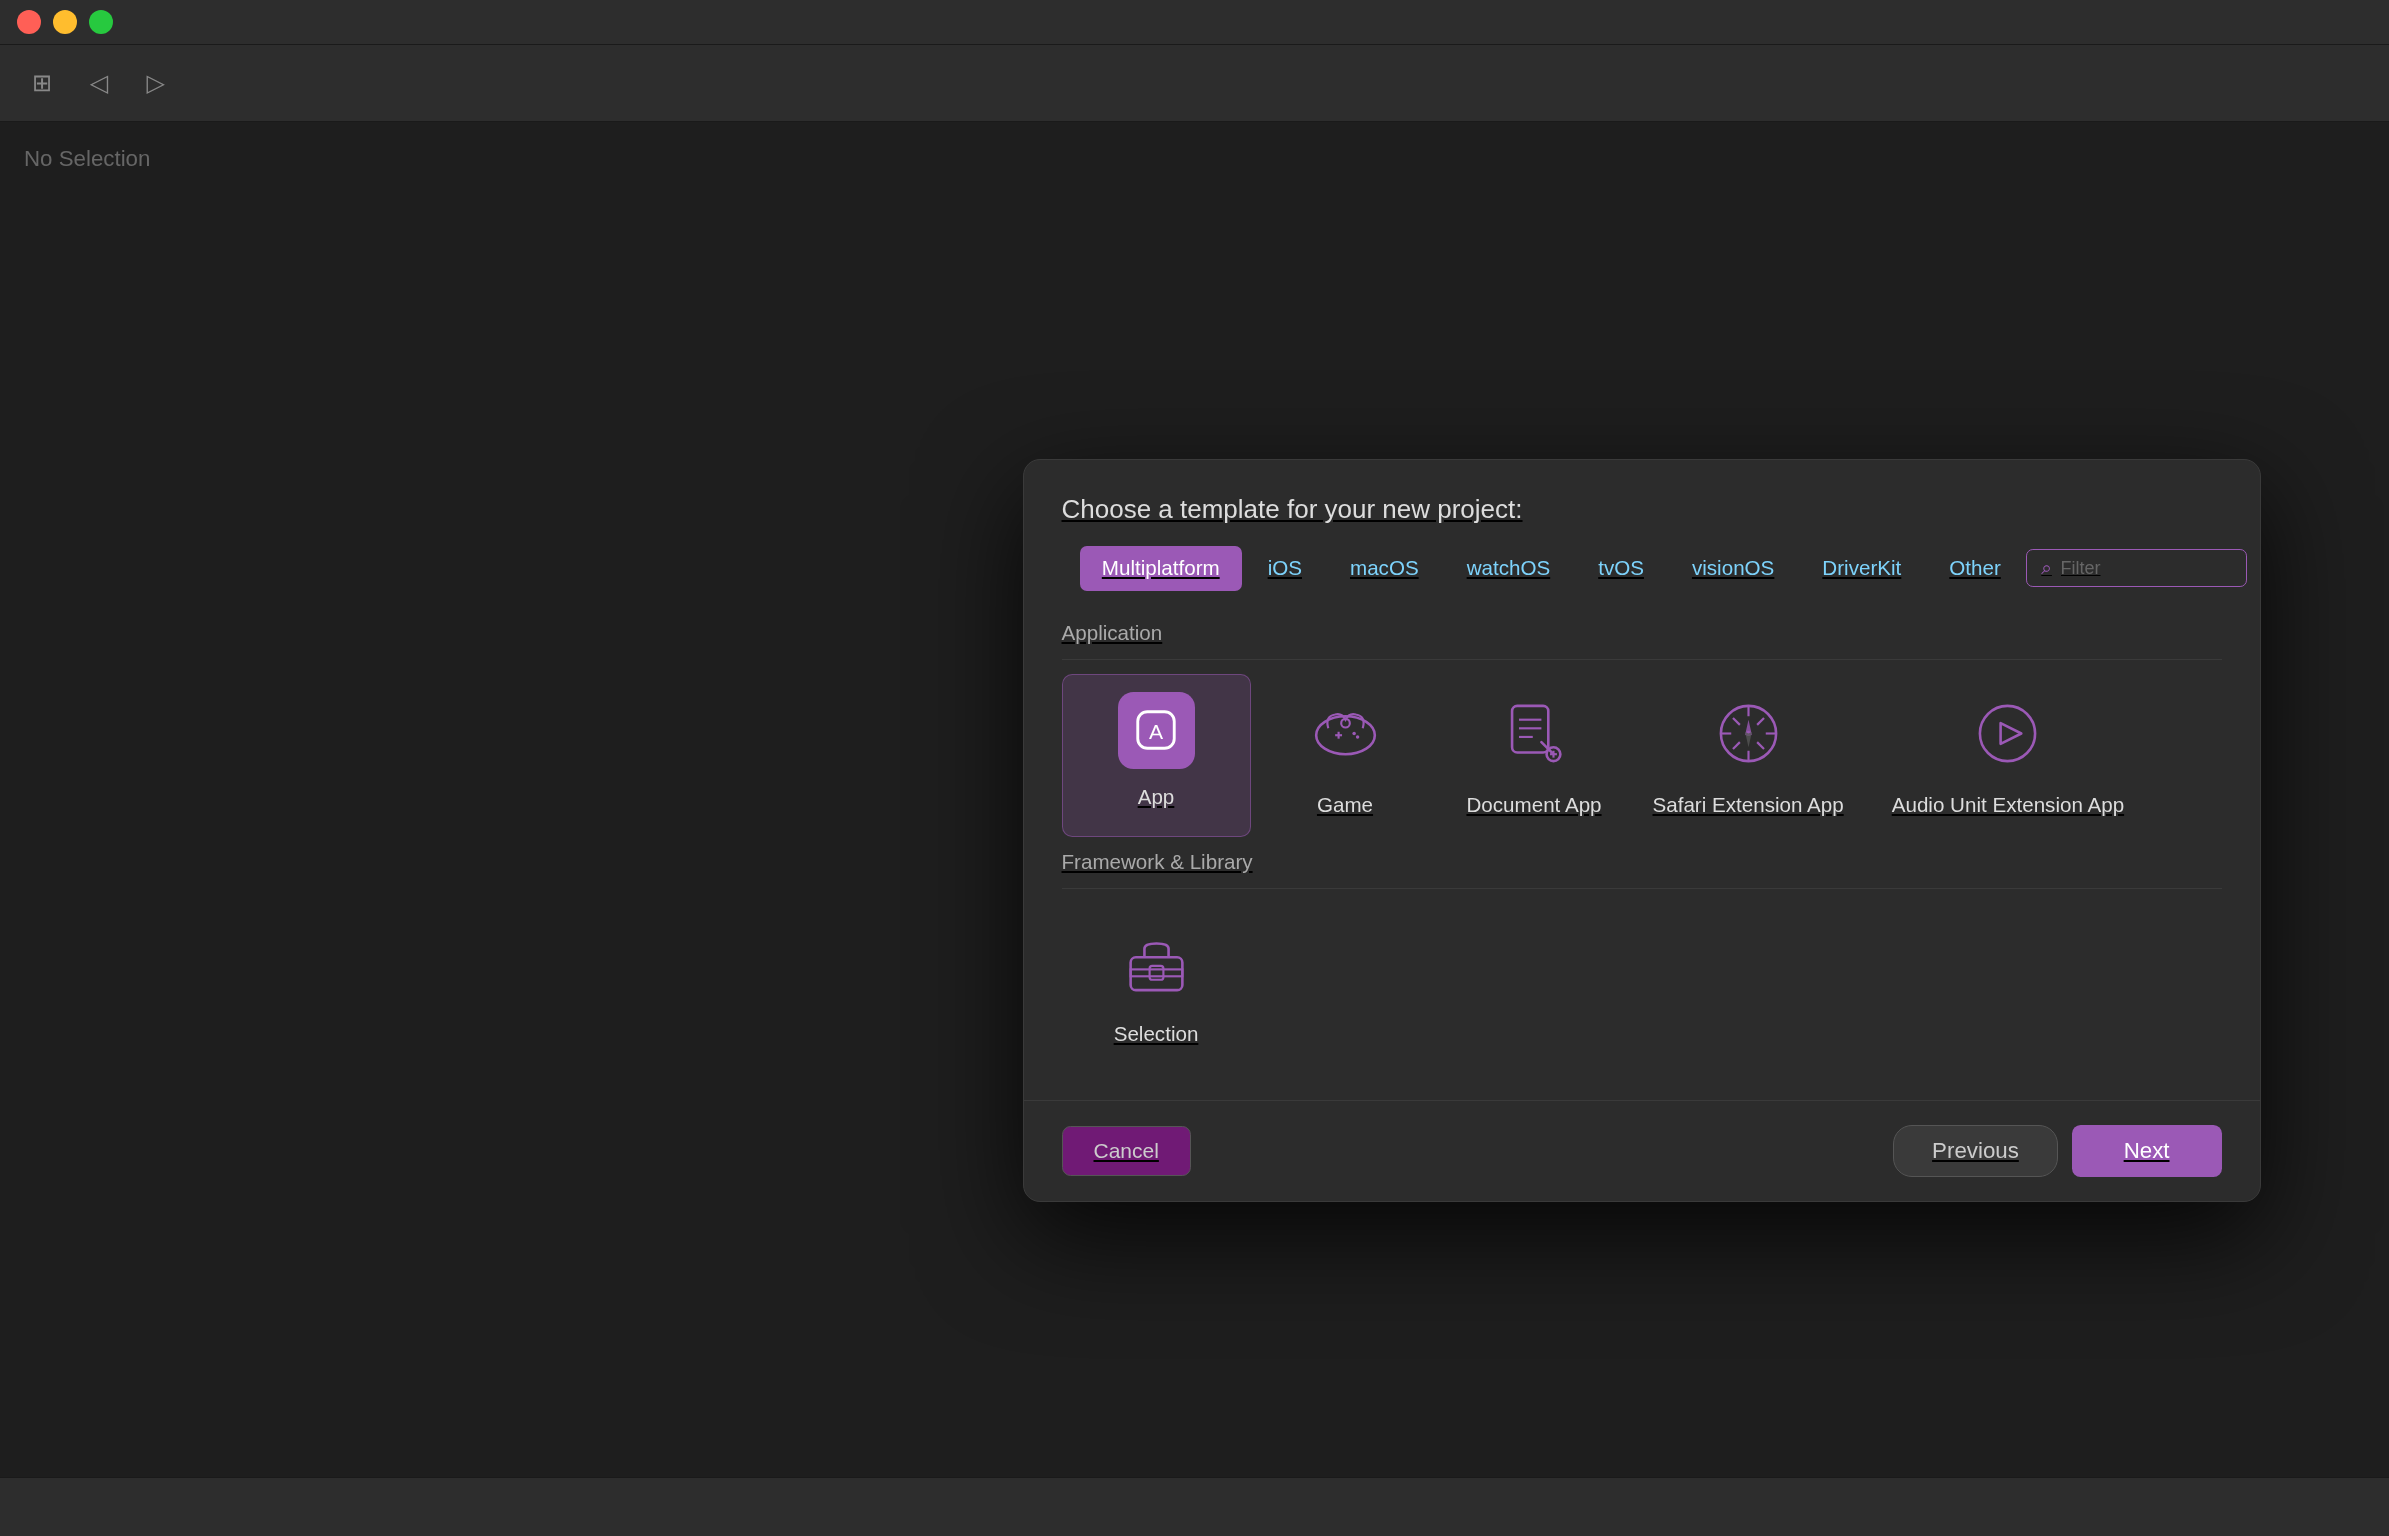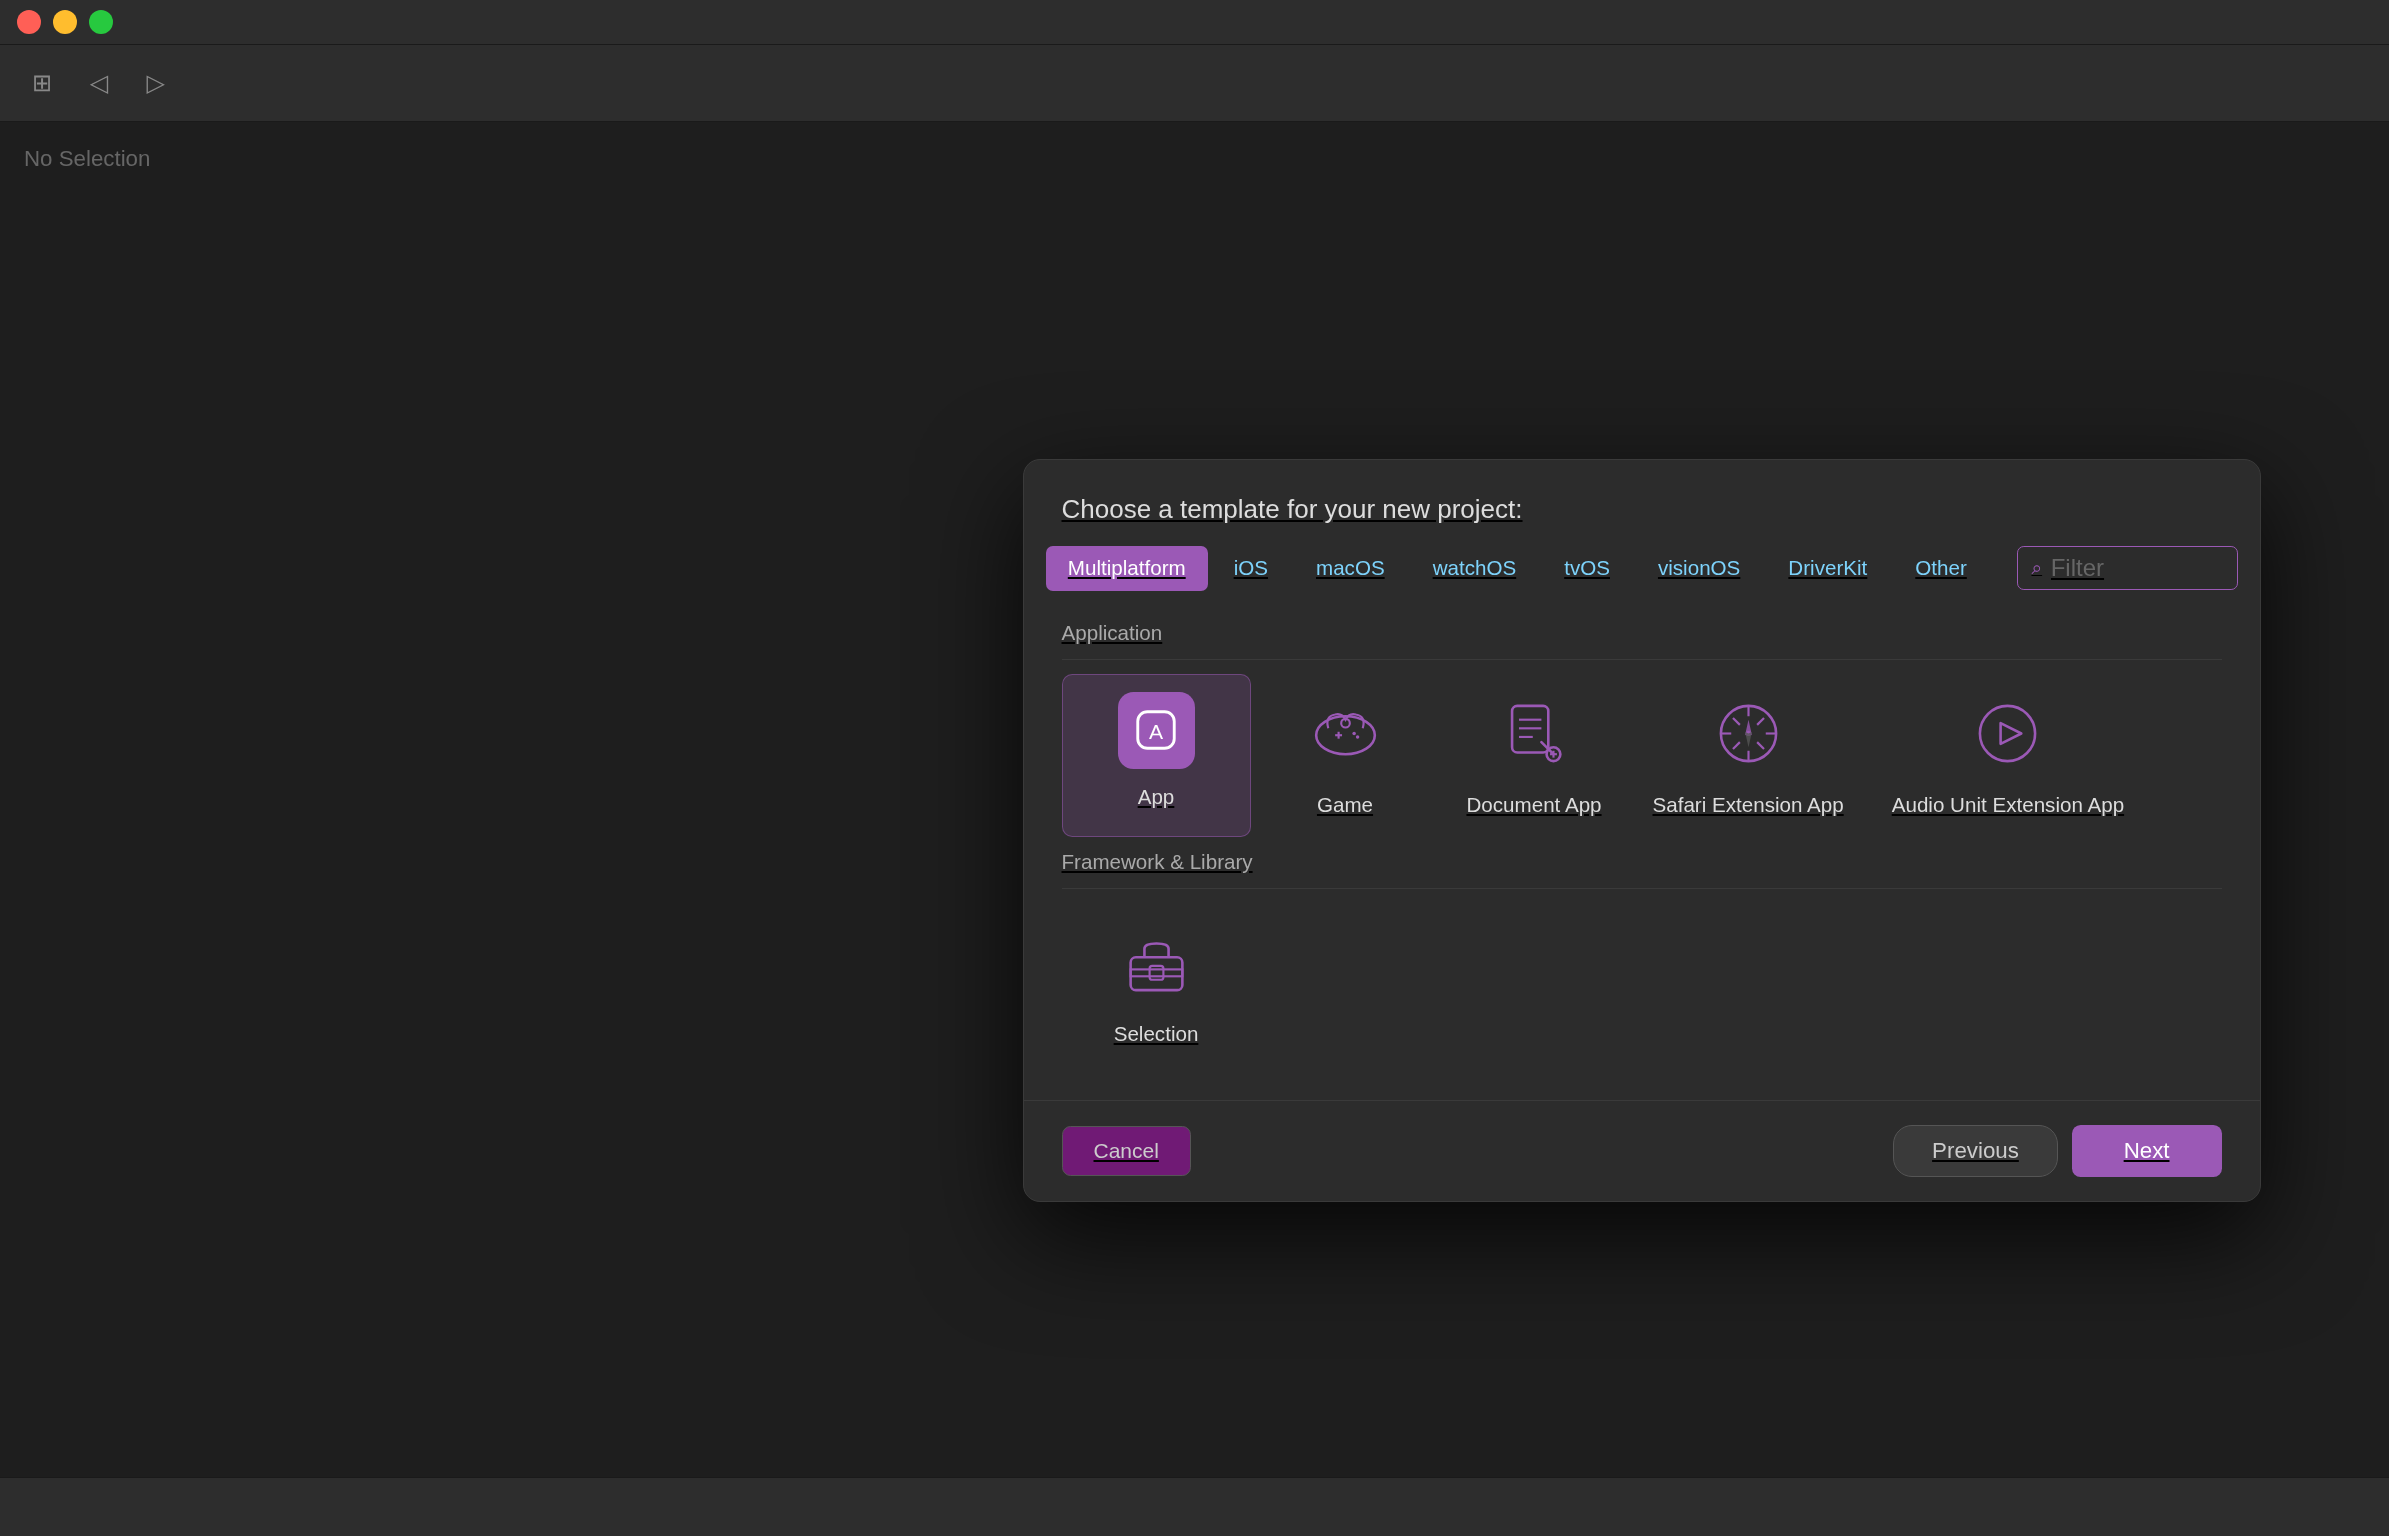--- a/index.html
+++ b/index.html
@@ -134,21 +134,21 @@
       font-size: 26px;
       color: #ddd;
       padding: 34px 38px 20.6px;
       font-weight: 400;
     }
 
     
     .tab-bar {
       display: flex;
       align-items: center;
-      padding: 0 22px;
+      padding: 0 56px;
       gap: 3.4px;
       margin-bottom: 0;
     }
 
     .tab {
       padding: 10.3px 22.3px;
       font-size: 20.6px;
       color: #7dd3fc;
       cursor: pointer;
       border-radius: 6.9px;
@@ -181,21 +181,21 @@
     .filter-icon {
       color: #9b59b6;
       font-size: 19px;
     }
 
     .filter-input {
       background: transparent;
       border: none;
       outline: none;
       color: #f0abfc;
-      font-size: 24px;
+      font-size: 18px;
       width: 172px;
     }
 
     .filter-input::placeholder {
       color: #666;
     }
 
     
     .modal-content {
       padding: 17px 38px;

